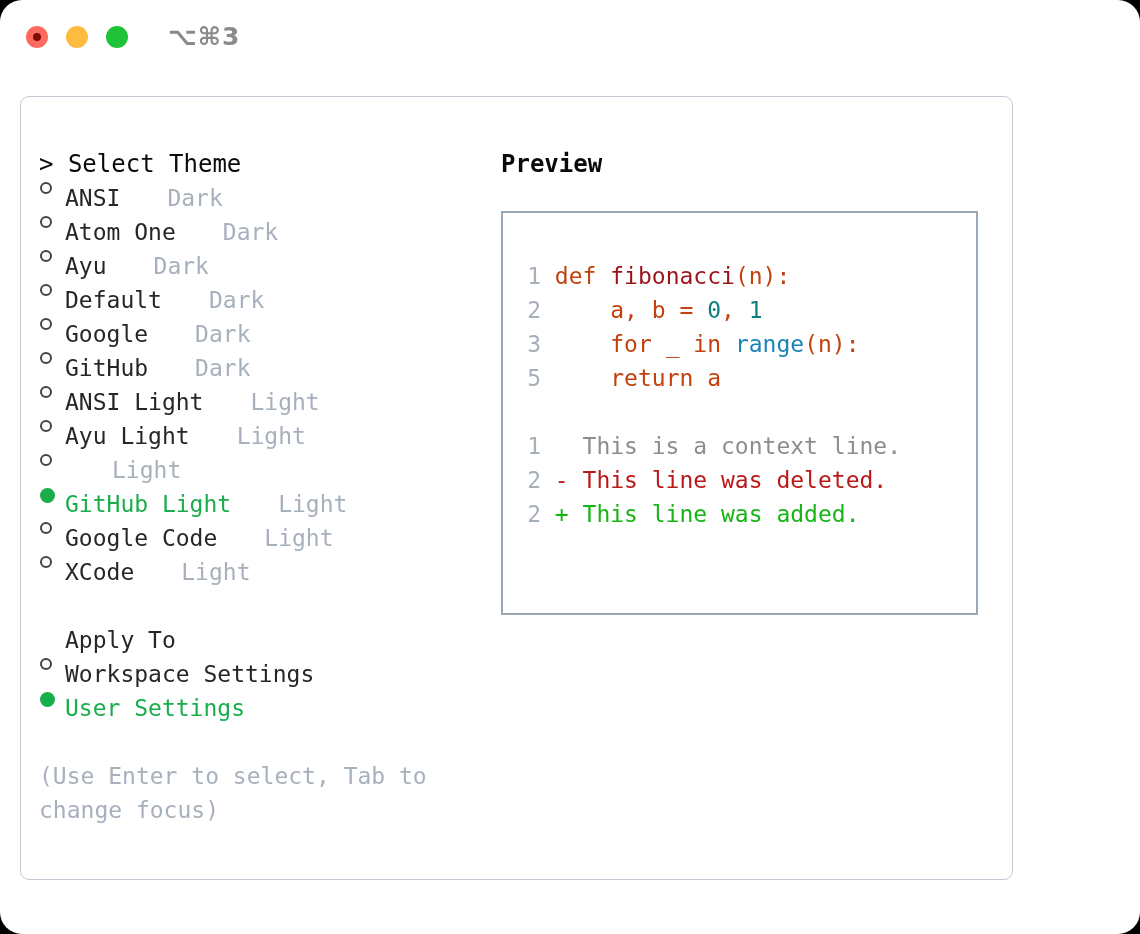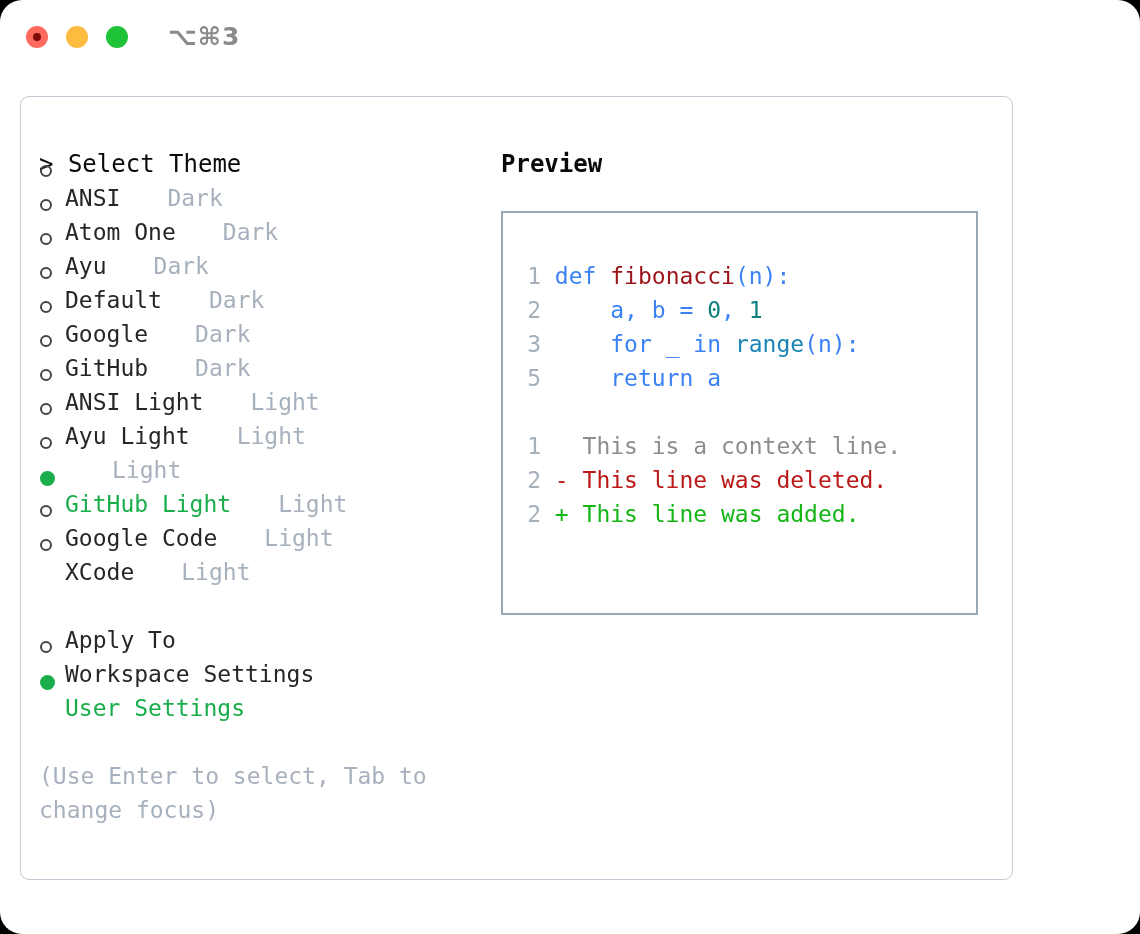--- a/index.html
+++ b/index.html
@@ -101,21 +101,21 @@
   .section-header {
     font-size: 24px;
     font-weight: normal;
     color: #0a0a0a;
     line-height: 34px;
     white-space: pre;
   }
 
   .list-row {
     display: flex;
-    align-items: flex-start;
+    align-items: center;
     line-height: 34px;
     font-size: 23px;
     white-space: pre;
   }
 
   .marker {
     display: inline-block;
     width: 26px;
     flex: 0 0 26px;
     color: #3a3a3a;
@@ -202,21 +202,21 @@
     font-size: 23px;
     line-height: 34px;
     white-space: pre;
   }
   .lineno {
     color: #a6b0bb;
     display: inline-block;
     width: 20px;
     text-align: right;
   }
-  .code-text { color: #3b82f6; }
+  .code-text { color: #c2410c; }
 
   .tok-fn  { color: #9c1219; }
   .tok-num { color: #0d7f7f; }
   .tok-call{ color: #1a84b5; }
 
   .diff-gap { height: 34px; }
   .diff-ctx { color: #8d8d8d; }
   .diff-del { color: #bb1818; }
   .diff-add { color: #16b516; }
 </style>

